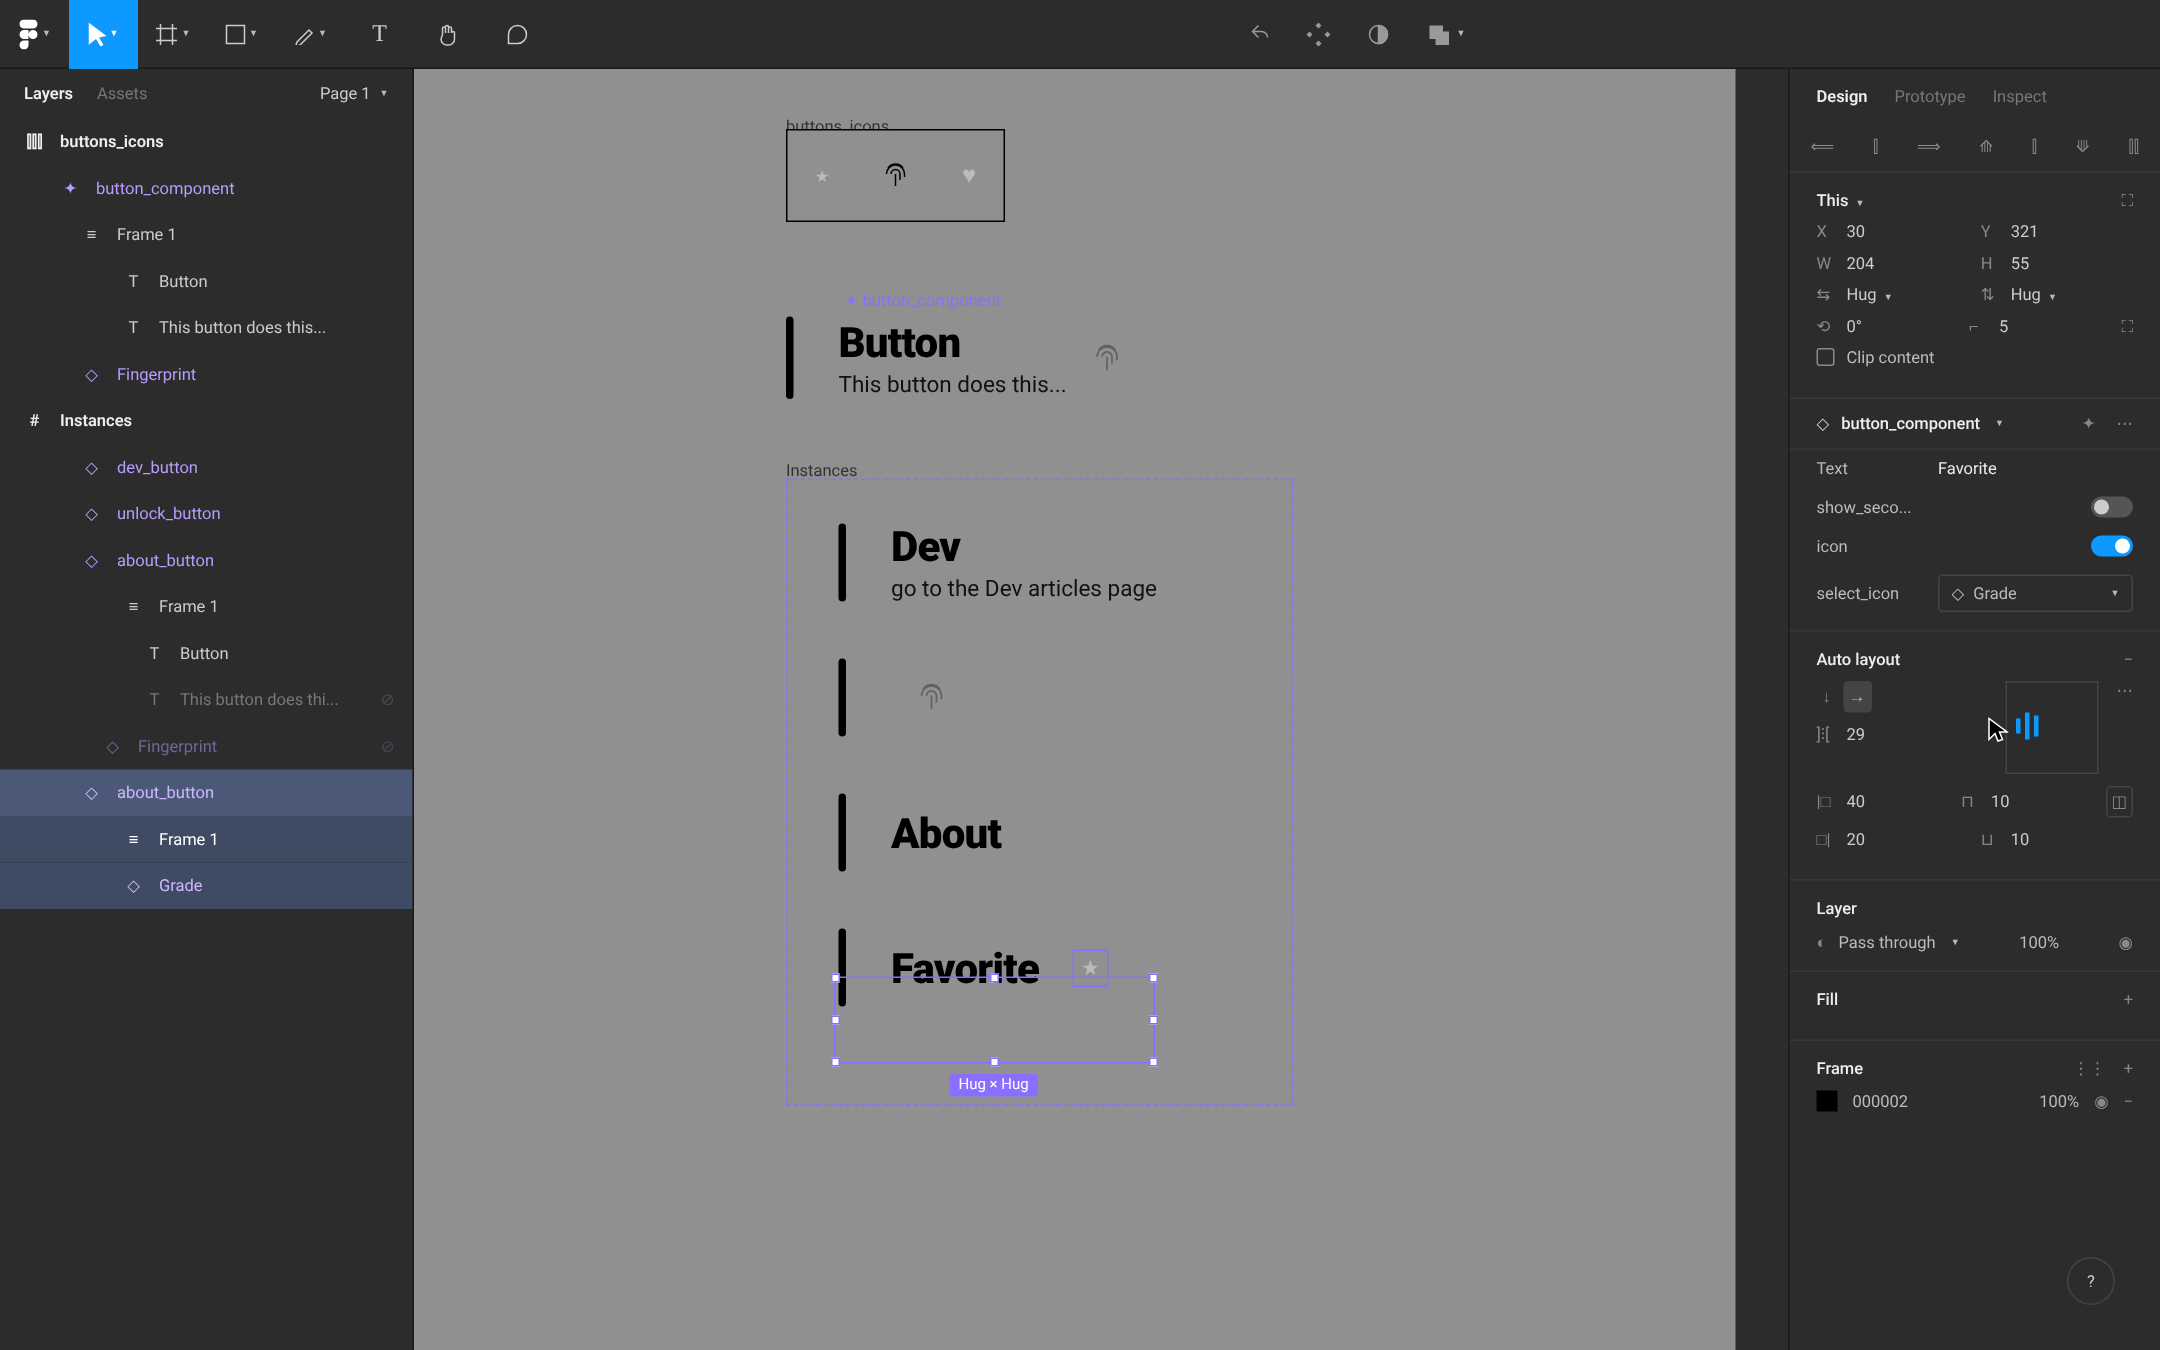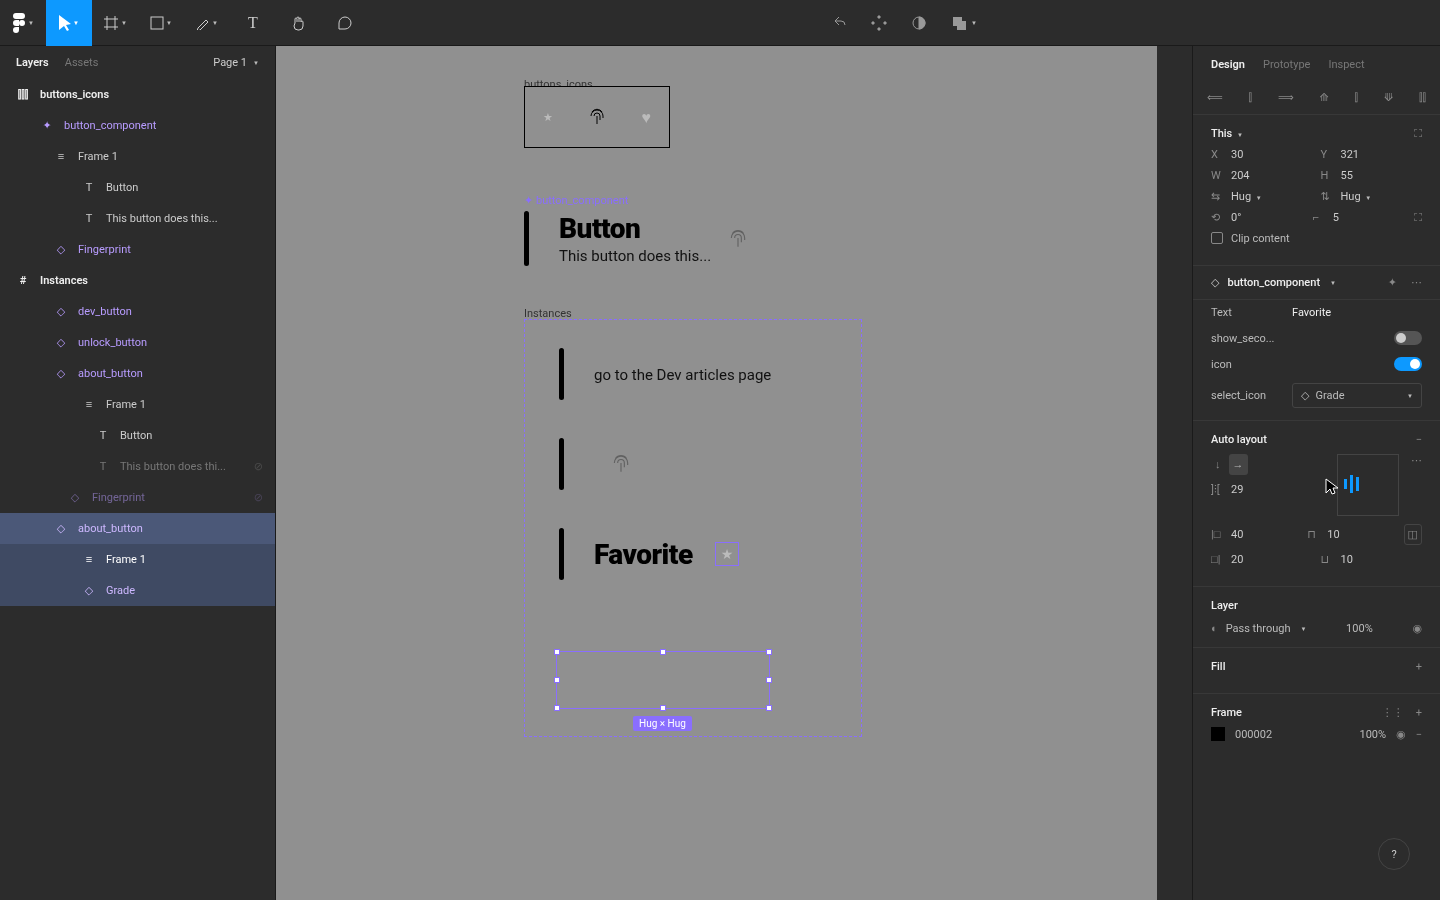--- a/index.html
+++ b/index.html
@@ -31,21 +31,21 @@
 .layer-row.hdr { font-weight:600; color:#eee;}
 .l-icon { width:14px; display:flex; justify-content:center; font-size:11px;}
 .l-indent { display:inline-block; }
 .w14{width:14px} .w28{width:28px} .w42{width:42px} .w56{width:56px} .w70{width:70px}
 .eye-hidden { margin-left:auto; opacity:.4;}
 
 
 .canvas { position:absolute; left:276px; right:283px; top:46px; bottom:0; background:#909090; overflow:hidden;}
 .c-label { position:absolute; font-size:11px; color:#333; }
 .icons-frame { position:absolute; left:248px; top:40px; width:146px; height:62px; border:1px solid #000; display:flex; align-items:center; justify-content:space-around; background:#909090;}
-.c-label.purple { color:#8a6eff; }
+.c-label.purple { color:#8a6eff;margin-left:39px; }
 .btn-card { position:absolute; left:248px; display:flex; align-items:center; }
 .bar { width:5px; height:55px; background:#000; border-radius:3px; margin-right:30px;}
 .btn-txt-wrap { display:flex; flex-direction:column; }
 .btn-title { font-size:28px; font-weight:900; color:#000; letter-spacing:-0.5px;}
 .btn-sub { font-size:15px; color:#111; margin-top:2px;}
 .side-icon { margin-left:18px; color:#333; opacity:.5;}
 .instances-frame { position:absolute; left:248px; top:273px; width:338px; height:418px; border:1px dashed #8a6eff; padding:28px 0 0 0;}
 .inst-row { margin-left:34px; margin-bottom:38px; display:flex; align-items:center;}
 .inst-row .bar{height:52px;}
 .sel-box { position:absolute; border:1px solid #8a6eff; }
@@ -281,30 +281,37 @@
           <path d="M3 4a6 6 0 0110 0M2 8a6 6 0 0112 0v2M5 8a3 3 0 016 0v4M8 8v8"></path>
         </svg>
       </span>
   </div>
 
   <div class="c-label" style="left:248px; top:261px;">Instances</div>
   <div class="instances-frame">
     <div class="inst-row">
       <div class="bar"></div>
       <div class="btn-txt-wrap">
+        <div class="btn-title">Dev</div>
         <div class="btn-sub">go to the Dev articles page</div>
       </div>
     </div>
     <div class="inst-row">
       <div class="bar"></div>
       <span class="side-icon">
           <svg width="18" height="20" viewBox="0 0 16 18" fill="none" stroke="#333">
             <path d="M3 4a6 6 0 0110 0M2 8a6 6 0 0112 0v2M5 8a3 3 0 016 0v4M8 8v8"></path>
           </svg>
         </span>
+    </div>
+    <div class="inst-row">
+      <div class="bar"></div>
+      <div class="btn-txt-wrap">
+        <div class="btn-title">About</div>
+      </div>
     </div>
     <div class="inst-row" style="position:relative;margin-bottom:0;">
       <div class="bar"></div>
       <div class="btn-txt-wrap">
         <div class="btn-title">Favorite</div>
       </div>
       <span style="margin-left:22px;border:1px solid #8a6eff;padding:3px 5px;font-size:14px">★</span>
     </div>
   </div>
 

